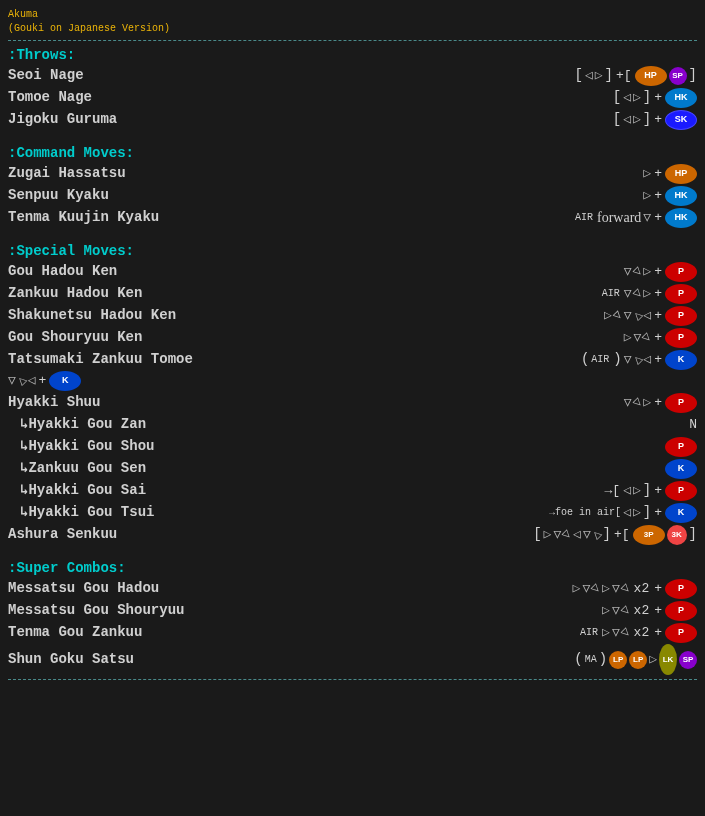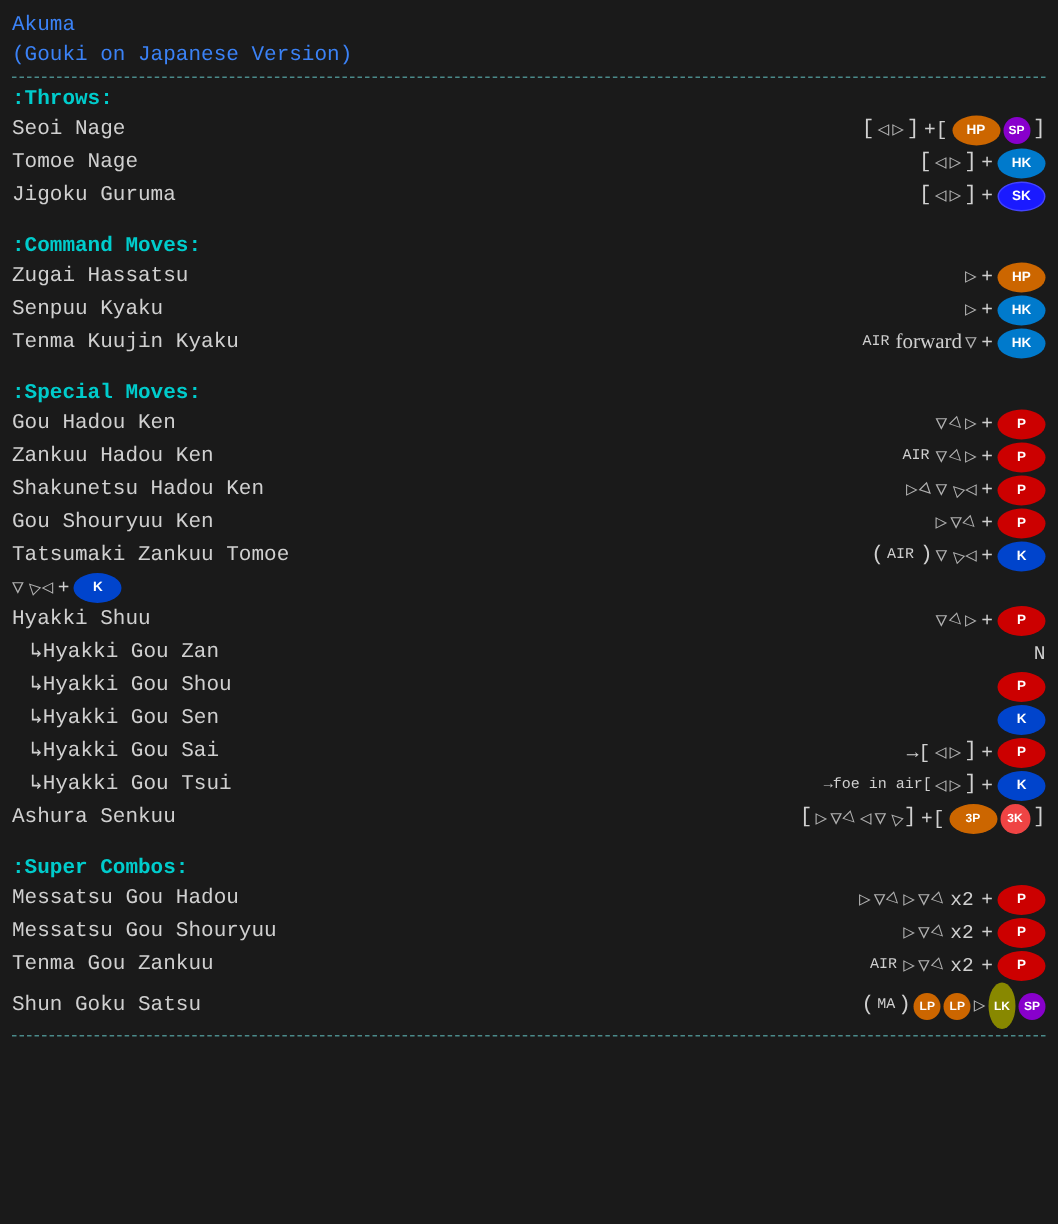--- a/index.html
+++ b/index.html
@@ -6,22 +6,22 @@
     body {
       background: #1a1a1a;
       font-family: 'Courier New', Courier, monospace;
       font-size: 14px;
       color: #d0d0d0;
       width: 705px;
       min-height: 816px;
       padding: 8px 8px;
     }
     .title-block {
-      color: #3b82f6;
-      font-size: 14px;
+      color: #eab308;
+      font-size: 10px;
       line-height: 1.4;
       margin-bottom: 4px;
     }
     .divider {
       border: none;
       border-top: 1px dashed #4a8a8a;
       margin: 4px 0;
     }
     .section-header {
       color: #00cccc;
@@ -34,20 +34,21 @@
       align-items: center;
       justify-content: space-between;
       margin: 1px 0;
       line-height: 1.5;
     }
     .move-name {
       color: #d0d0d0;
       font-size: 14px;
       white-space: nowrap;
       flex-shrink: 0;
+      font-weight: bold;
     }
     .move-name.sub {
       padding-left: 12px;
     }
     .move-inputs {
       display: flex;
       align-items: center;
       gap: 2px;
       flex-shrink: 0;
     }
@@ -295,21 +296,21 @@
   </div>
 
   <div class="move-row">
     <span class="move-name sub">↳Hyakki Gou Shou</span>
     <span class="move-inputs">
       <span class="btn btn-p">P</span>
     </span>
   </div>
 
   <div class="move-row">
-    <span class="move-name sub">↳Hyakki Gou Sen</span>
+    <span class="move-name sub">↳Zankuu Gou Sen</span>
     <span class="move-inputs">
       <span class="btn btn-k">K</span>
     </span>
   </div>
 
   <div class="move-row">
     <span class="move-name sub">↳Hyakki Gou Sai</span>
     <span class="move-inputs">
       <span class="plus-sign">→[</span>
       <span class="arr">◁</span>

